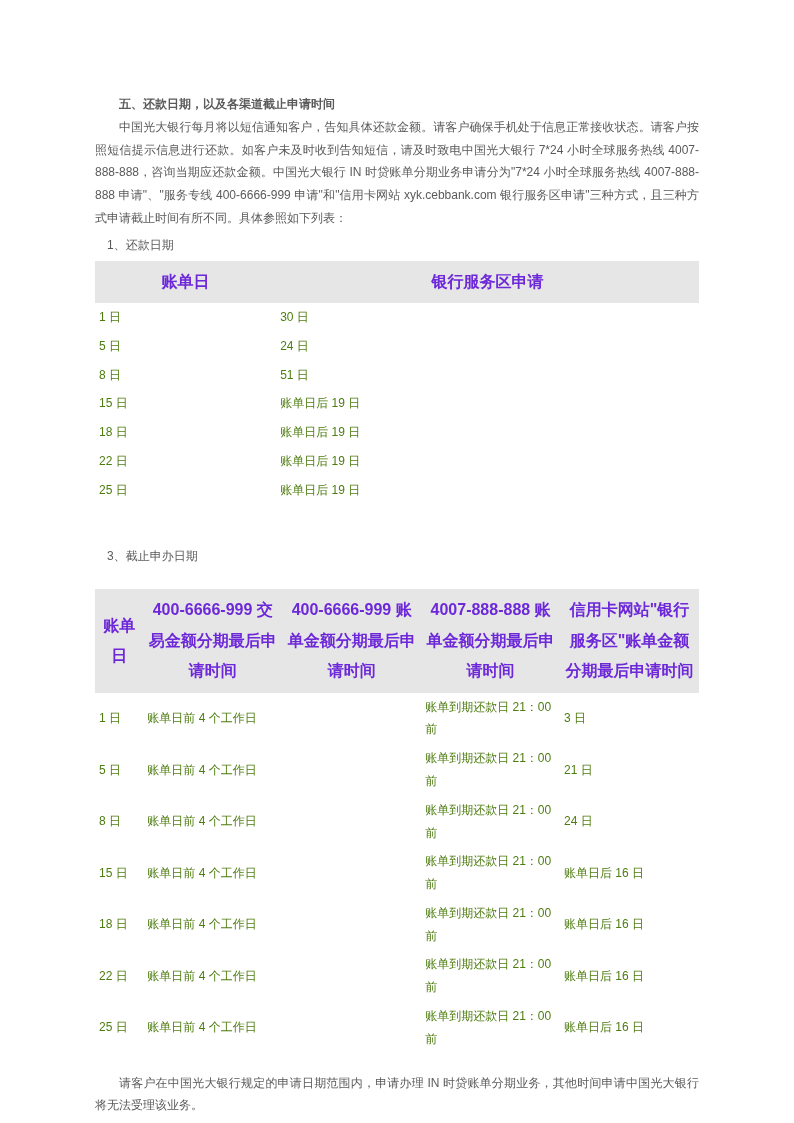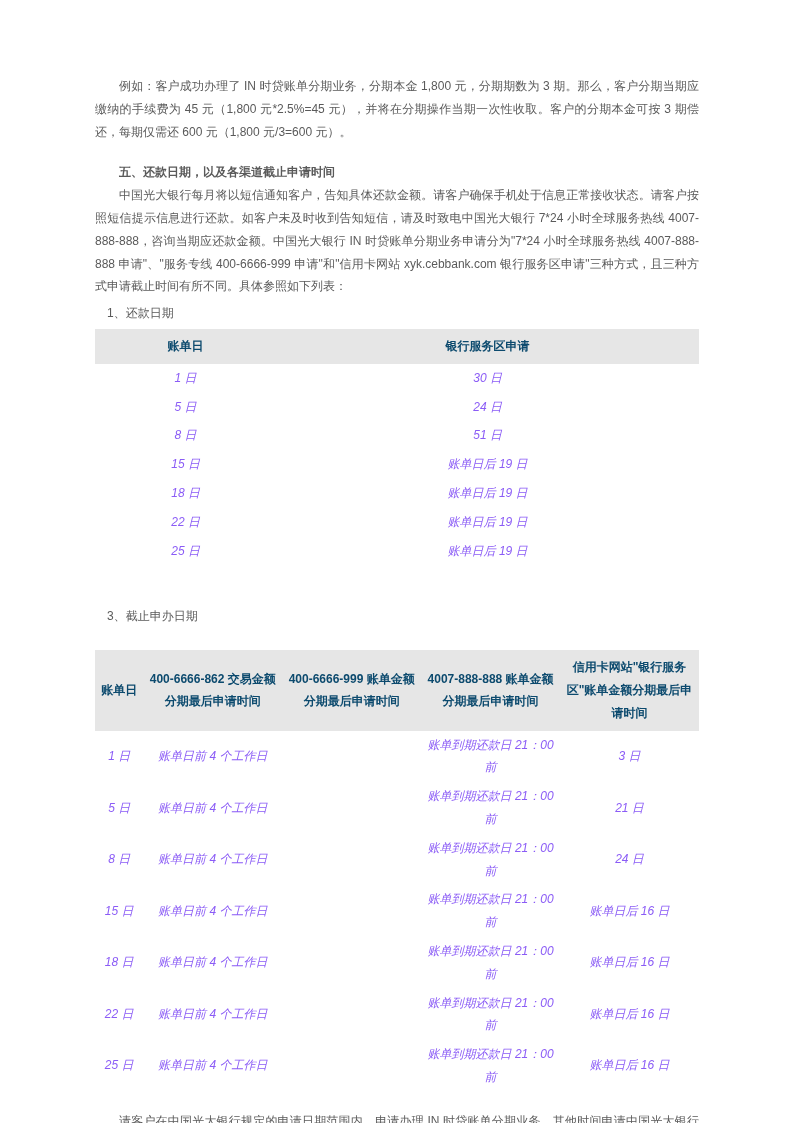--- a/index.html
+++ b/index.html
@@ -31,42 +31,40 @@
   table {
     border-collapse: collapse;
     width: 100%;
     margin-top: 4px;
   }
   th {
     background: #e6e6e6;
     font-weight: bold;
     text-align: center;
     padding: 6px 4px;
-    font-size: 12px;
-    color: #0c4a6e;
+    font-size: 16px;
+    color: #6d28d9;
   }
   td {
-    text-align: center;
+    text-align: left;
     padding: 3px 4px;
     font-size: 12px;
-    color: #8b5cf6;
-    font-style: italic;
+    color: #4d7c0f;
   }
   .table1 th:first-child { width: 30%; }
   .table1 th:last-child { width: 70%; }
   .list-label {
     margin: 4px 0 0 12px;
   }
 </style>
 </head>
 <body>
 
 <div class="page">
 
-  <p class="para indent">例如：客户成功办理了 IN 时贷账单分期业务，分期本金 1,800 元，分期期数为 3 期。那么，客户分期当期应缴纳的手续费为 45 元（1,800 元*2.5%=45 元），并将在分期操作当期一次性收取。客户的分期本金可按 3 期偿还，每期仅需还 600 元（1,800 元/3=600 元）。</p>
 
   <div class="spacer"></div>
 
   <p class="para indent bold">五、还款日期，以及各渠道截止申请时间</p>
   <p class="para indent">中国光大银行每月将以短信通知客户，告知具体还款金额。请客户确保手机处于信息正常接收状态。请客户按照短信提示信息进行还款。如客户未及时收到告知短信，请及时致电中国光大银行 7*24 小时全球服务热线 4007-888-888，咨询当期应还款金额。中国光大银行 IN 时贷账单分期业务申请分为"7*24 小时全球服务热线 4007-888-888 申请"、"服务专线 400-6666-999 申请"和"信用卡网站 xyk.cebbank.com 银行服务区申请"三种方式，且三种方式申请截止时间有所不同。具体参照如下列表：</p>
   <p class="para list-label">1、还款日期</p>
 
   <table class="table1">
     <thead>
       <tr>
@@ -110,21 +108,21 @@
   <div class="spacer"></div>
 
   <p class="para list-label">3、截止申办日期</p>
 
   <div class="spacer"></div>
 
   <table class="table2">
     <thead>
       <tr>
         <th style="width:8%">账单日</th>
-        <th style="width:23%">400-6666-862 交易金额分期最后申请时间</th>
+        <th style="width:23%">400-6666-999 交易金额分期最后申请时间</th>
         <th style="width:23%">400-6666-999 账单金额分期最后申请时间</th>
         <th style="width:23%">4007-888-888 账单金额分期最后申请时间</th>
         <th style="width:23%">信用卡网站"银行服务区"账单金额分期最后申请时间</th>
       </tr>
     </thead>
     <tbody id="t2body">
         <tr>
           <td>1 日</td>
           <td>账单日前 4 个工作日</td>
           <td></td>

